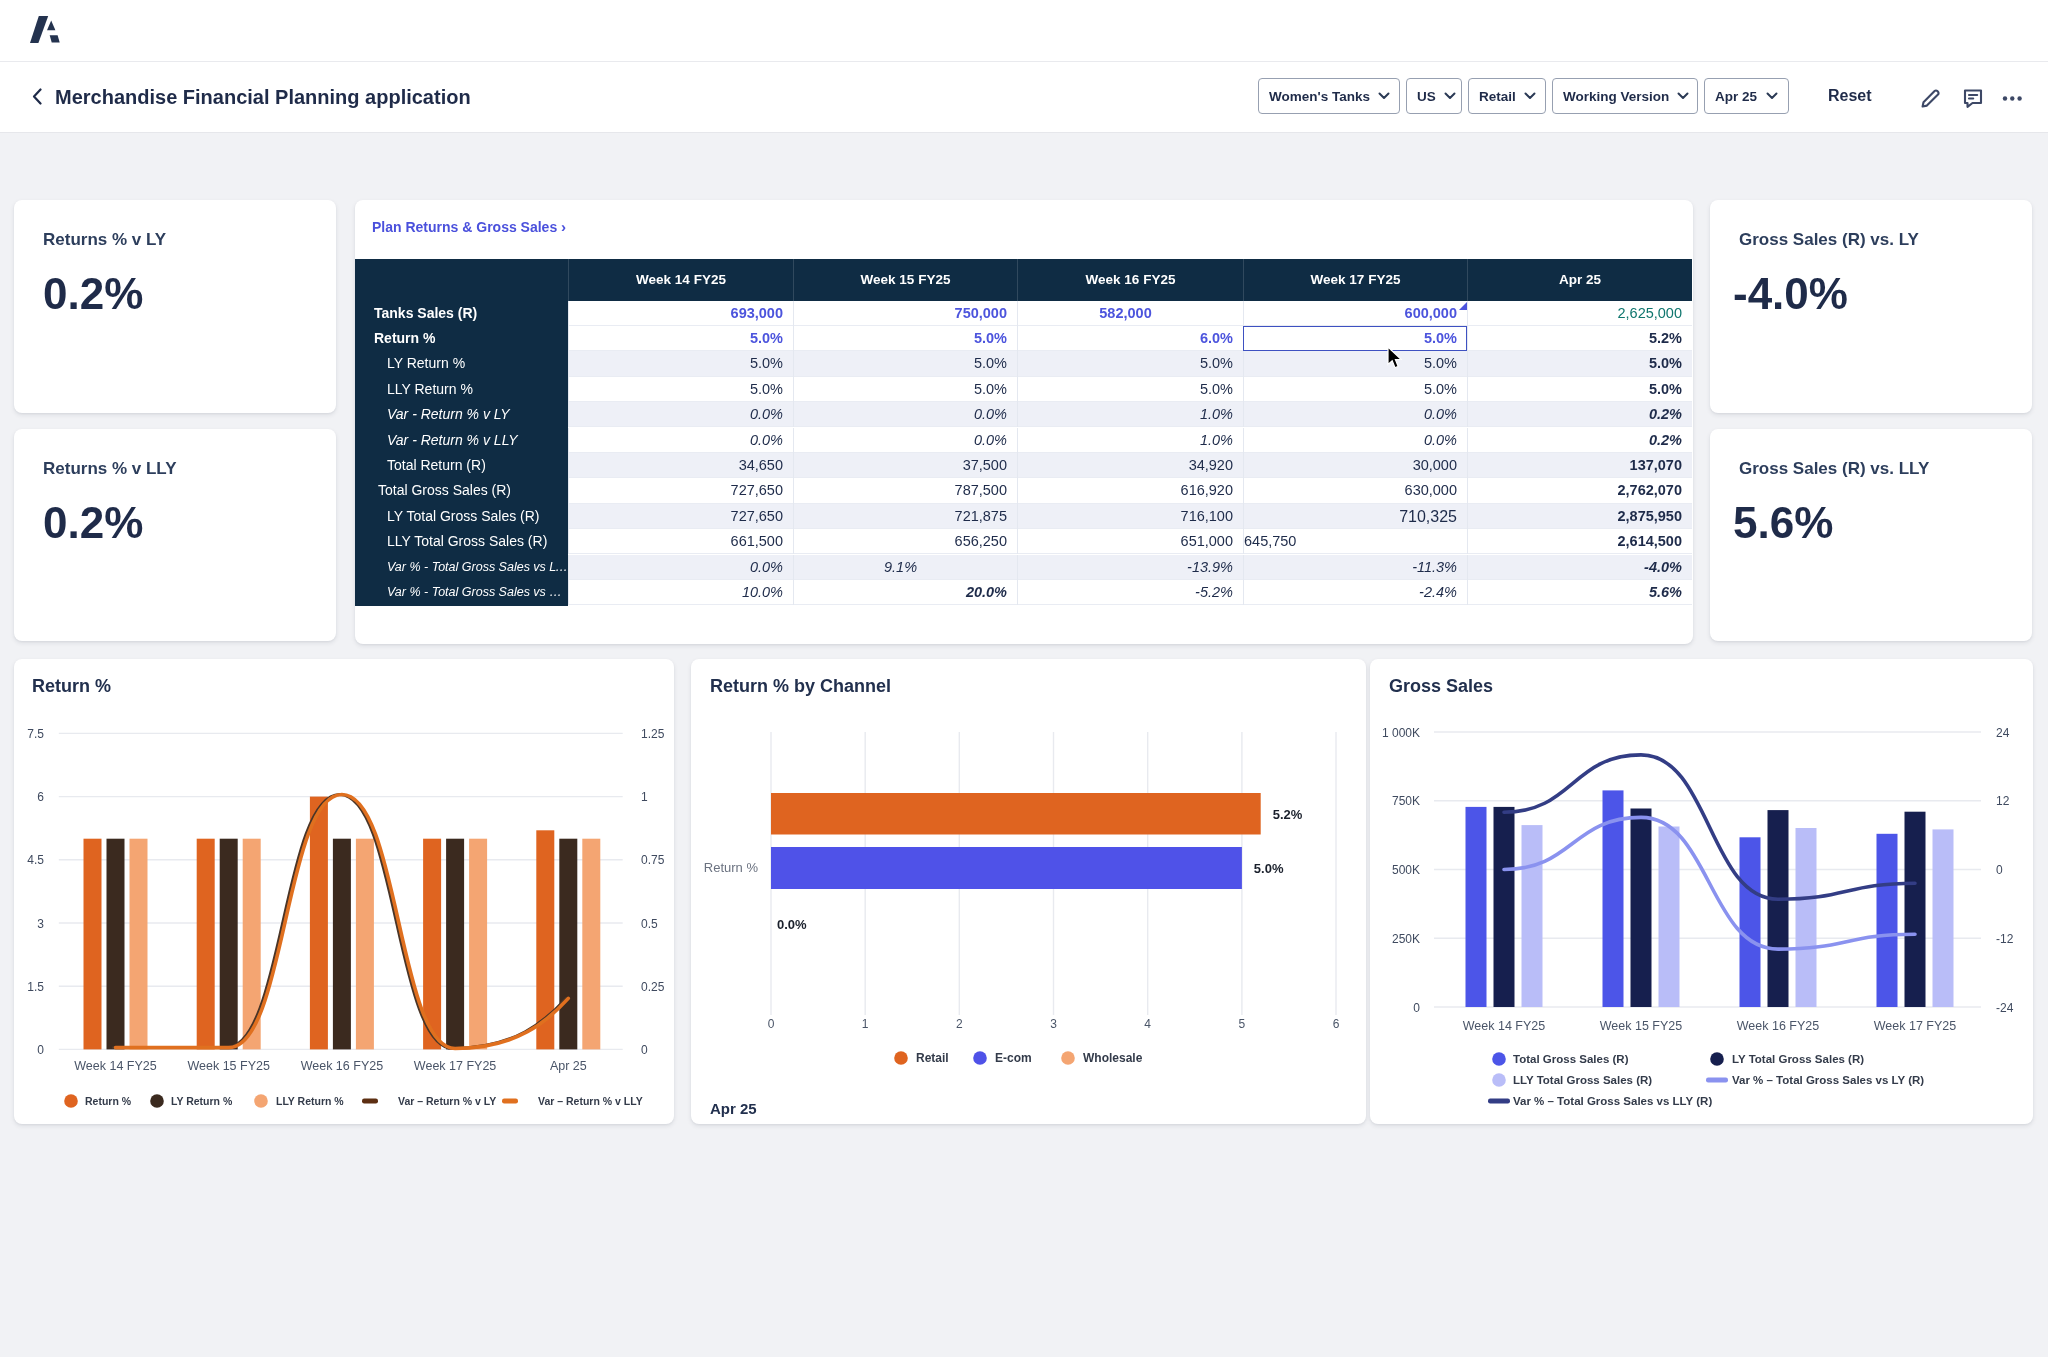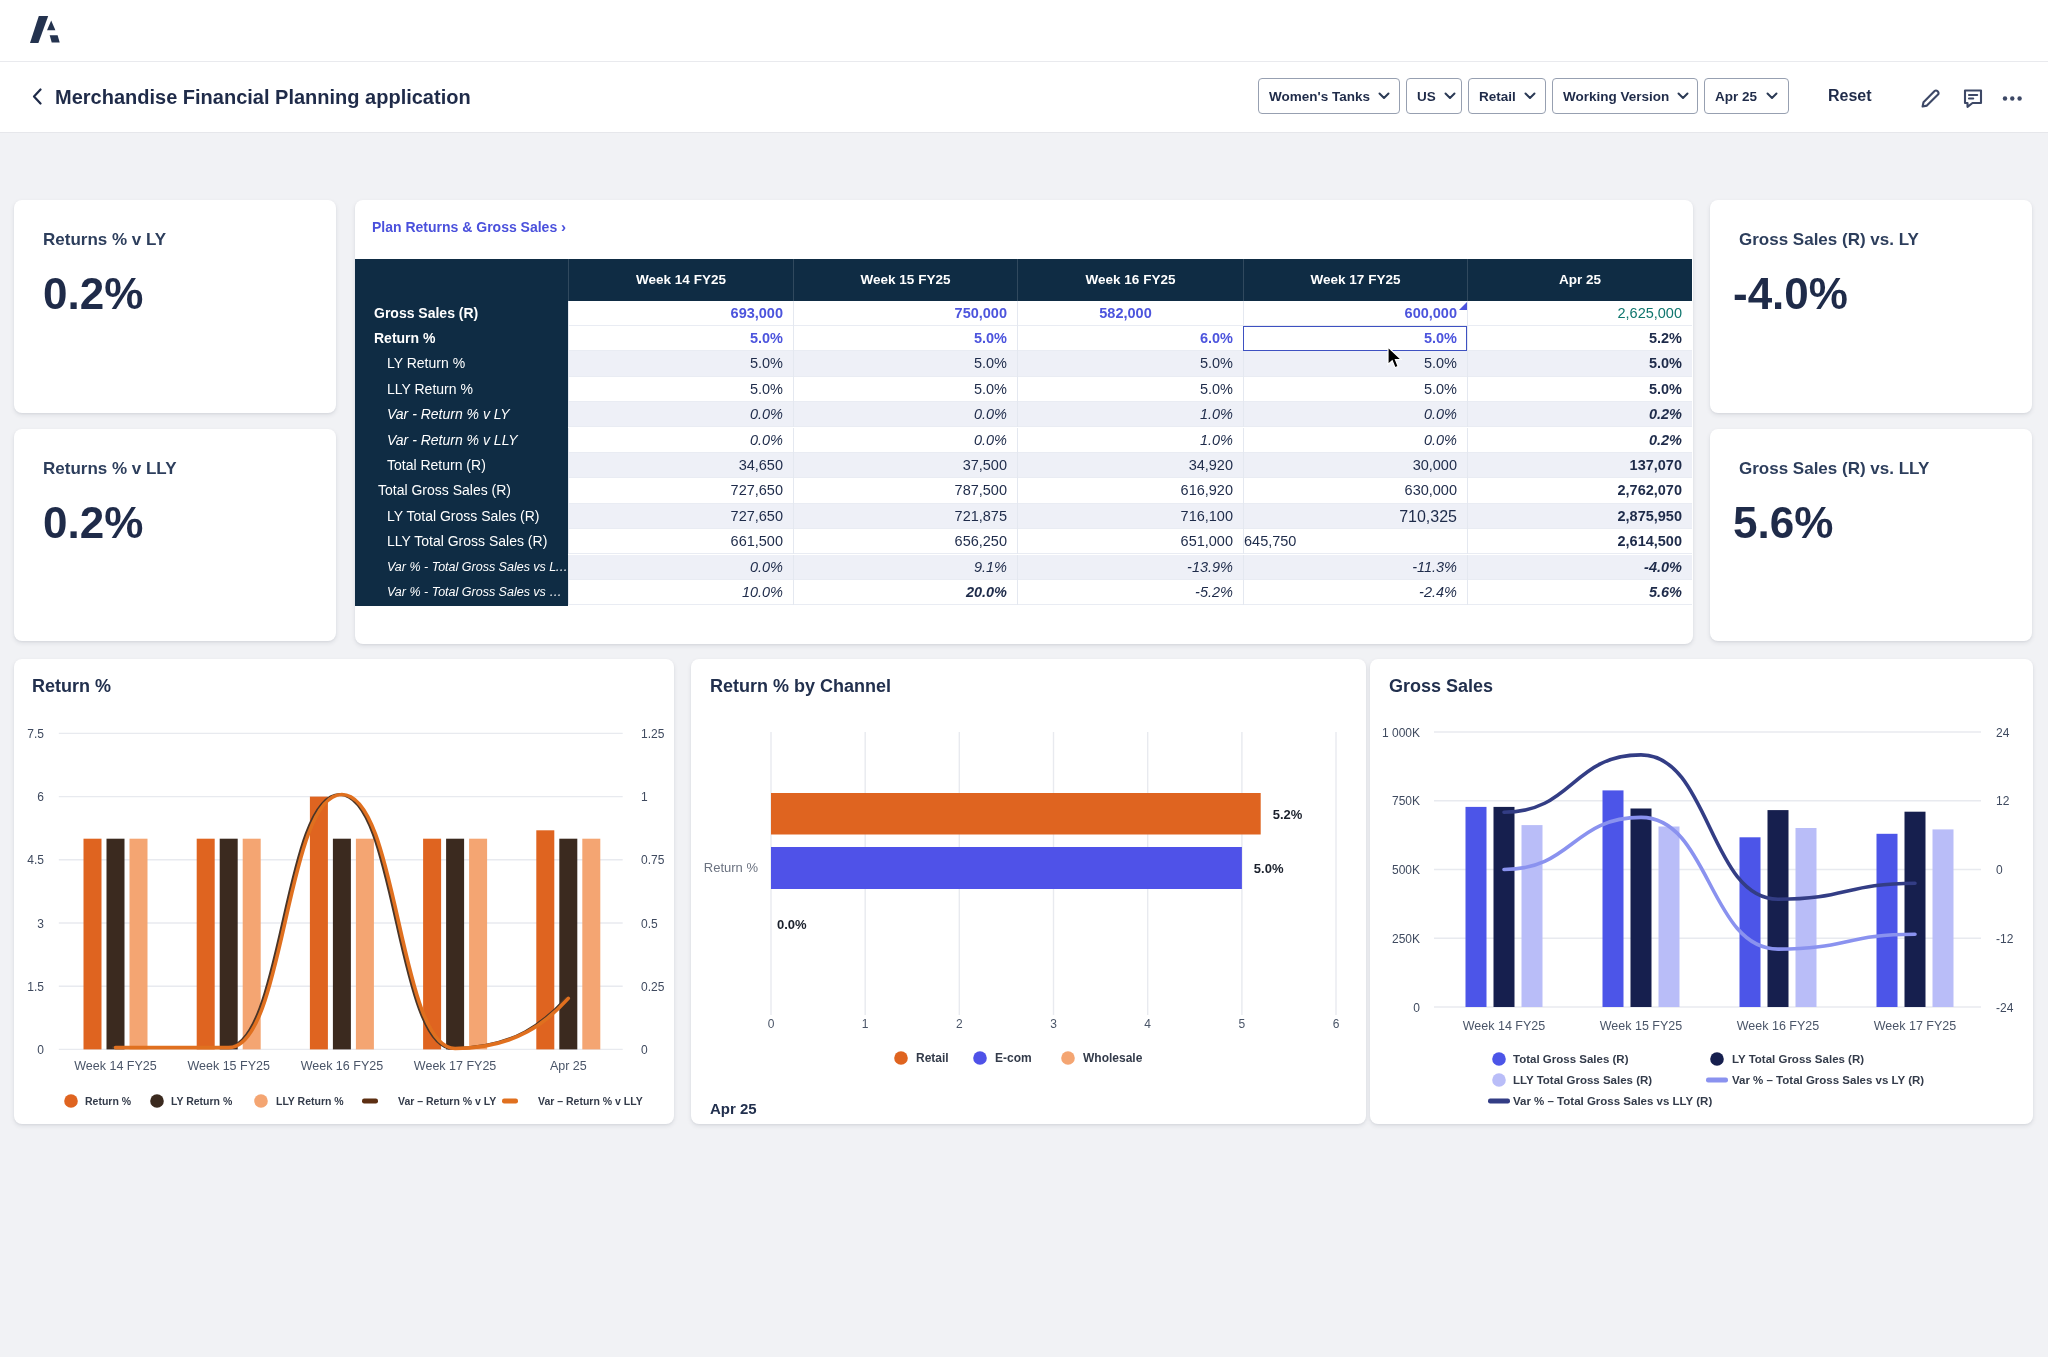--- a/index.html
+++ b/index.html
@@ -88,21 +88,21 @@
 <div class="kpiv" style="left:1733px;top:501px">5.6%</div>
 <div class="card" style="left:355px;top:200px;width:1338px;height:444px"></div>
 <div class="abs" style="left:372px;top:219px;font-size:14px;font-weight:700;color:#4a50dc;line-height:1">Plan Returns &amp; Gross Sales <span style="font-size:15px">›</span></div>
 <div class="abs" style="left:355px;top:258.5px;width:1337px;height:42px;background:#0f2c44;border-radius:0"></div>
 <div class="abs" style="left:355px;top:258.5px;width:213px;height:347.3px;background:#0f2c44"></div>
 <div class="abs" style="left:568px;top:258.5px;width:225px;height:42px;line-height:42px;text-align:center;color:#fff;font-size:13.5px;font-weight:700;border-left:1px solid rgba(255,255,255,.14)">Week 14 FY25</div>
 <div class="abs" style="left:793px;top:258.5px;width:224px;height:42px;line-height:42px;text-align:center;color:#fff;font-size:13.5px;font-weight:700;border-left:1px solid rgba(255,255,255,.14)">Week 15 FY25</div>
 <div class="abs" style="left:1017px;top:258.5px;width:226px;height:42px;line-height:42px;text-align:center;color:#fff;font-size:13.5px;font-weight:700;border-left:1px solid rgba(255,255,255,.14)">Week 16 FY25</div>
 <div class="abs" style="left:1243px;top:258.5px;width:224px;height:42px;line-height:42px;text-align:center;color:#fff;font-size:13.5px;font-weight:700;border-left:1px solid rgba(255,255,255,.14)">Week 17 FY25</div>
 <div class="abs" style="left:1467px;top:258.5px;width:225px;height:42px;line-height:42px;text-align:center;color:#fff;font-size:13.5px;font-weight:700;border-left:1px solid rgba(255,255,255,.14)">Apr 25</div>
-<div class="abs" style="left:355px;top:300.5px;width:213px;height:25.4px;background:#0f2c44;color:#fff;font-size:14px;font-weight:700;line-height:25.4px;padding-left:19px;white-space:nowrap;overflow:hidden;text-overflow:ellipsis">Gross Sales (R)</div>
+<div class="abs" style="left:355px;top:300.5px;width:213px;height:25.4px;background:#0f2c44;color:#fff;font-size:14px;font-weight:700;line-height:25.4px;padding-left:19px;white-space:nowrap;overflow:hidden;text-overflow:ellipsis">Tanks Sales (R)</div>
 <div class="abs" style="left:568px;top:300.5px;width:225px;height:25.4px;background:#fff;border-left:1px solid #e4e8f0;box-shadow:inset 0 -1px 0 #e9ecf3;line-height:25.4px;text-align:right;padding-right:10px;font-size:14.5px;color:#4c54dd;font-weight:700;">693,000</div>
 <div class="abs" style="left:793px;top:300.5px;width:224px;height:25.4px;background:#fff;border-left:1px solid #e4e8f0;box-shadow:inset 0 -1px 0 #e9ecf3;line-height:25.4px;text-align:right;padding-right:10px;font-size:14.5px;color:#4c54dd;font-weight:700;">750,000</div>
 <div class="abs" style="left:1017px;top:300.5px;width:226px;height:25.4px;background:#fff;border-left:1px solid #e4e8f0;box-shadow:inset 0 -1px 0 #e9ecf3;line-height:25.4px;text-align:center;padding-right:10px;font-size:14.5px;color:#4c54dd;font-weight:700;">582,000</div>
 <div class="abs" style="left:1243px;top:300.5px;width:224px;height:25.4px;background:#fff;border-left:1px solid #e4e8f0;box-shadow:inset 0 -1px 0 #e9ecf3;line-height:25.4px;text-align:right;padding-right:10px;font-size:14.5px;color:#4c54dd;font-weight:700;">600,000</div>
 <div class="abs" style="left:1467px;top:300.5px;width:225px;height:25.4px;background:#fff;border-left:1px solid #e4e8f0;box-shadow:inset 0 -1px 0 #e9ecf3;line-height:25.4px;text-align:right;padding-right:10px;font-size:14.5px;color:#0f766e;font-weight:400;">2,625,000</div>
 <div class="abs" style="left:355px;top:325.9px;width:213px;height:25.4px;background:#0f2c44;color:#fff;font-size:14px;font-weight:700;line-height:25.4px;padding-left:19px;white-space:nowrap;overflow:hidden;text-overflow:ellipsis">Return %</div>
 <div class="abs" style="left:568px;top:325.9px;width:225px;height:25.4px;background:#fff;border-left:1px solid #e4e8f0;box-shadow:inset 0 -1px 0 #e9ecf3;line-height:25.4px;text-align:right;padding-right:10px;font-size:14.5px;color:#4c54dd;font-weight:700;">5.0%</div>
 <div class="abs" style="left:793px;top:325.9px;width:224px;height:25.4px;background:#fff;border-left:1px solid #e4e8f0;box-shadow:inset 0 -1px 0 #e9ecf3;line-height:25.4px;text-align:right;padding-right:10px;font-size:14.5px;color:#4c54dd;font-weight:700;">5.0%</div>
 <div class="abs" style="left:1017px;top:325.9px;width:226px;height:25.4px;background:#fff;border-left:1px solid #e4e8f0;box-shadow:inset 0 -1px 0 #e9ecf3;line-height:25.4px;text-align:right;padding-right:10px;font-size:14.5px;color:#4c54dd;font-weight:700;">6.0%</div>
 <div class="abs" style="left:1243px;top:325.9px;width:224px;height:25.4px;background:#fff;border-left:1px solid #e4e8f0;box-shadow:inset 0 -1px 0 #e9ecf3;line-height:25.4px;text-align:right;padding-right:10px;font-size:14.5px;color:#4c54dd;font-weight:700;">5.0%</div>
@@ -150,21 +150,21 @@
 <div class="abs" style="left:1243px;top:503.7px;width:224px;height:25.4px;background:#eef0f7;border-left:1px solid #e4e8f0;box-shadow:inset 0 -1px 0 #e9ecf3;line-height:25.4px;text-align:right;padding-right:10px;font-size:16px;color:#1e2b4a;font-weight:400;">710,325</div>
 <div class="abs" style="left:1467px;top:503.7px;width:225px;height:25.4px;background:#eef0f7;border-left:1px solid #e4e8f0;box-shadow:inset 0 -1px 0 #e9ecf3;line-height:25.4px;text-align:right;padding-right:10px;font-size:14.5px;color:#1e2b4a;font-weight:700;">2,875,950</div>
 <div class="abs" style="left:355px;top:529.1px;width:213px;height:25.4px;background:#0f2c44;color:#fff;font-size:14px;font-weight:400;line-height:25.4px;padding-left:32px;white-space:nowrap;overflow:hidden;text-overflow:ellipsis">LLY Total Gross Sales (R)</div>
 <div class="abs" style="left:568px;top:529.1px;width:225px;height:25.4px;background:#fff;border-left:1px solid #e4e8f0;box-shadow:inset 0 -1px 0 #e9ecf3;line-height:25.4px;text-align:right;padding-right:10px;font-size:14.5px;color:#1e2b4a;font-weight:400;">661,500</div>
 <div class="abs" style="left:793px;top:529.1px;width:224px;height:25.4px;background:#fff;border-left:1px solid #e4e8f0;box-shadow:inset 0 -1px 0 #e9ecf3;line-height:25.4px;text-align:right;padding-right:10px;font-size:14.5px;color:#1e2b4a;font-weight:400;">656,250</div>
 <div class="abs" style="left:1017px;top:529.1px;width:226px;height:25.4px;background:#fff;border-left:1px solid #e4e8f0;box-shadow:inset 0 -1px 0 #e9ecf3;line-height:25.4px;text-align:right;padding-right:10px;font-size:14.5px;color:#1e2b4a;font-weight:400;">651,000</div>
 <div class="abs" style="left:1243px;top:529.1px;width:224px;height:25.4px;background:#fff;border-left:1px solid #e4e8f0;box-shadow:inset 0 -1px 0 #e9ecf3;line-height:25.4px;padding-right:10px;font-size:14.5px;color:#1e2b4a;font-weight:400;">645,750</div>
 <div class="abs" style="left:1467px;top:529.1px;width:225px;height:25.4px;background:#fff;border-left:1px solid #e4e8f0;box-shadow:inset 0 -1px 0 #e9ecf3;line-height:25.4px;text-align:right;padding-right:10px;font-size:14.5px;color:#1e2b4a;font-weight:700;">2,614,500</div>
 <div class="abs" style="left:355px;top:554.5px;width:213px;height:25.4px;background:#0f2c44;color:#fff;font-size:12.5px;font-weight:400;font-style:italic;line-height:25.4px;padding-left:32px;white-space:nowrap;overflow:hidden;text-overflow:ellipsis">Var % - Total Gross Sales vs LY…</div>
 <div class="abs" style="left:568px;top:554.5px;width:225px;height:25.4px;background:#eef0f7;border-left:1px solid #e4e8f0;box-shadow:inset 0 -1px 0 #e9ecf3;line-height:25.4px;text-align:right;padding-right:10px;font-size:14.5px;color:#1e2b4a;font-weight:400;font-style:italic;">0.0%</div>
-<div class="abs" style="left:793px;top:554.5px;width:224px;height:25.4px;background:#eef0f7;border-left:1px solid #e4e8f0;box-shadow:inset 0 -1px 0 #e9ecf3;line-height:25.4px;text-align:right;padding-right:10px;font-size:14.5px;color:#1e2b4a;font-weight:400;font-style:italic;">9.1%</div>
+<div class="abs" style="left:793px;top:554.5px;width:224px;height:25.4px;background:#eef0f7;border-left:1px solid #e4e8f0;box-shadow:inset 0 -1px 0 #e9ecf3;line-height:25.4px;text-align:center;padding-right:10px;font-size:14.5px;color:#1e2b4a;font-weight:400;font-style:italic;">9.1%</div>
 <div class="abs" style="left:1017px;top:554.5px;width:226px;height:25.4px;background:#eef0f7;border-left:1px solid #e4e8f0;box-shadow:inset 0 -1px 0 #e9ecf3;line-height:25.4px;text-align:right;padding-right:10px;font-size:14.5px;color:#1e2b4a;font-weight:400;font-style:italic;">-13.9%</div>
 <div class="abs" style="left:1243px;top:554.5px;width:224px;height:25.4px;background:#eef0f7;border-left:1px solid #e4e8f0;box-shadow:inset 0 -1px 0 #e9ecf3;line-height:25.4px;text-align:right;padding-right:10px;font-size:14.5px;color:#1e2b4a;font-weight:400;font-style:italic;">-11.3%</div>
 <div class="abs" style="left:1467px;top:554.5px;width:225px;height:25.4px;background:#eef0f7;border-left:1px solid #e4e8f0;box-shadow:inset 0 -1px 0 #e9ecf3;line-height:25.4px;text-align:right;padding-right:10px;font-size:14.5px;color:#1e2b4a;font-weight:700;font-style:italic;">-4.0%</div>
 <div class="abs" style="left:355px;top:579.9px;width:213px;height:25.4px;background:#0f2c44;color:#fff;font-size:12.5px;font-weight:400;font-style:italic;line-height:25.4px;padding-left:32px;white-space:nowrap;overflow:hidden;text-overflow:ellipsis">Var % - Total Gross Sales vs LL…</div>
 <div class="abs" style="left:568px;top:579.9px;width:225px;height:25.4px;background:#fff;border-left:1px solid #e4e8f0;box-shadow:inset 0 -1px 0 #e9ecf3;line-height:25.4px;text-align:right;padding-right:10px;font-size:14.5px;color:#1e2b4a;font-weight:400;font-style:italic;">10.0%</div>
 <div class="abs" style="left:793px;top:579.9px;width:224px;height:25.4px;background:#fff;border-left:1px solid #e4e8f0;box-shadow:inset 0 -1px 0 #e9ecf3;line-height:25.4px;text-align:right;padding-right:10px;font-size:14.5px;color:#1e2b4a;font-weight:700;font-style:italic;">20.0%</div>
 <div class="abs" style="left:1017px;top:579.9px;width:226px;height:25.4px;background:#fff;border-left:1px solid #e4e8f0;box-shadow:inset 0 -1px 0 #e9ecf3;line-height:25.4px;text-align:right;padding-right:10px;font-size:14.5px;color:#1e2b4a;font-weight:400;font-style:italic;">-5.2%</div>
 <div class="abs" style="left:1243px;top:579.9px;width:224px;height:25.4px;background:#fff;border-left:1px solid #e4e8f0;box-shadow:inset 0 -1px 0 #e9ecf3;line-height:25.4px;text-align:right;padding-right:10px;font-size:14.5px;color:#1e2b4a;font-weight:400;font-style:italic;">-2.4%</div>
 <div class="abs" style="left:1467px;top:579.9px;width:225px;height:25.4px;background:#fff;border-left:1px solid #e4e8f0;box-shadow:inset 0 -1px 0 #e9ecf3;line-height:25.4px;text-align:right;padding-right:10px;font-size:14.5px;color:#1e2b4a;font-weight:700;font-style:italic;">5.6%</div>
 <div class="abs" style="left:1243px;top:325.9px;width:224px;height:25.4px;border:1.5px solid #3e51c1;pointer-events:none"></div>

